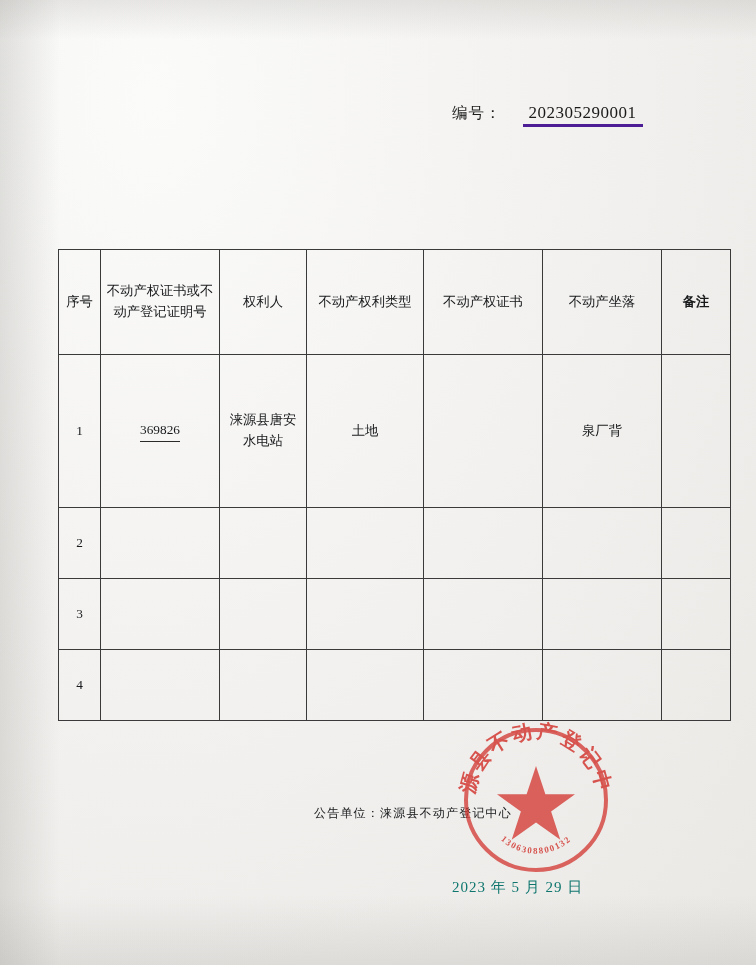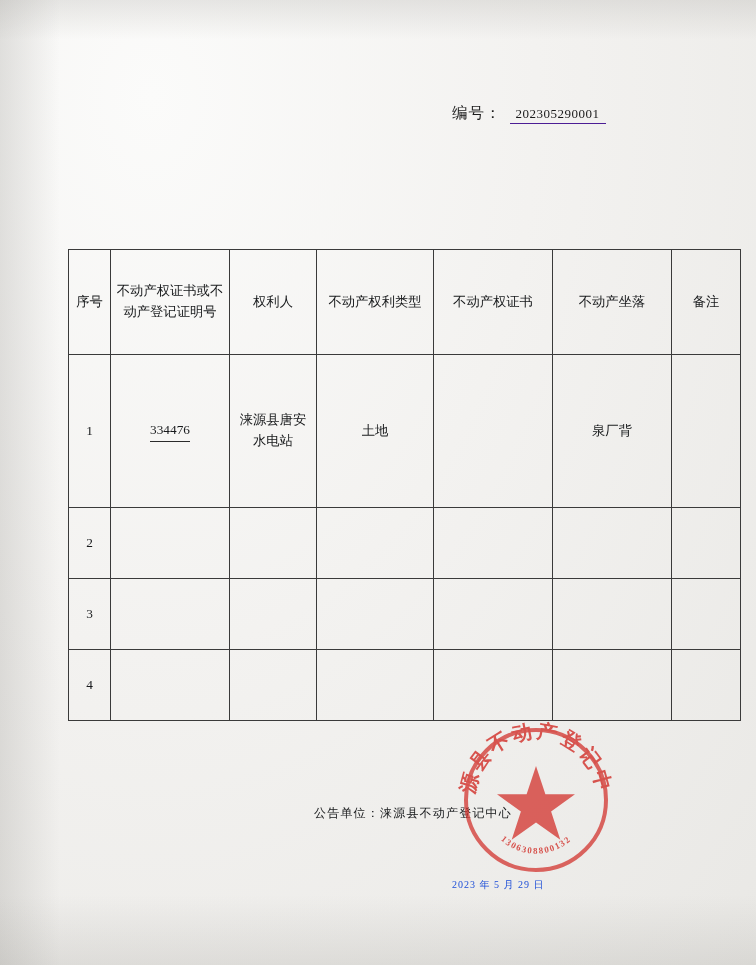--- a/index.html
+++ b/index.html
@@ -59,68 +59,68 @@
     color: #16181a;
   }
 
   .serial-line {
     position: absolute;
     top: 103px;
     left: 452px;
     font-size: 15.5px;
     display: flex;
     align-items: baseline;
-    gap: 8px;
+    gap: 21px;
   }
   .serial-label { letter-spacing: 1px; }
   .serial-value {
-    border-bottom: 1px solid #4c1d95;
+    border-bottom: 3px solid #4c1d95;
     padding: 0 6px 1px 6px;
     font-family: "Liberation Serif", serif;
     letter-spacing: 0.5px;
-    font-size: 13px;
+    font-size: 17px;
   }
 
   .body-para {
     position: absolute;
     top: 160px;
     left: 60px;
     width: 640px;
     font-size: 15.6px;
     line-height: 2.05;
     text-align: justify;
     text-indent: 2em;
     letter-spacing: 0.6px;
     color: #17191b;
   }
 
   table.reg-table {
     position: absolute;
     top: 249px;
-    left: 68px;
+    left: 58px;
     width: 632px;
     border-collapse: collapse;
     table-layout: fixed;
   }
   table.reg-table td {
     border: 1px solid #3a3a3a;
     font-size: 13.3px;
     line-height: 1.55;
     text-align: center;
     vertical-align: middle;
     padding: 3px 4px;
     color: #17191b;
   }
   td.c-seq { width: 33px; }
   td.c-cert { width: 110px; }
   td.c-owner { width: 78px; }
   td.c-type { width: 108px; }
   td.c-unit { width: 110px; }
   td.c-loc { width: 110px; }
-  td.c-note { width: 60px; }
+  td.c-note { width: 60px; font-weight: bold; }
 
   tr.head-row td { height: 98px; }
   tr.row-1 td { height: 146px; }
   tr.row-n td { height: 64px; }
 
   .cell-left { text-align: left; padding-left: 6px; }
   .underlined {
     border-bottom: 1px solid #2b2b2b;
     padding-bottom: 1px;
     display: inline-block;
@@ -131,23 +131,23 @@
     top: 805px;
     left: 314px;
     font-size: 12px;
     letter-spacing: 1.2px;
     color: #17191b;
   }
   .date-line {
     position: absolute;
     top: 878px;
     left: 452px;
-    font-size: 10px;
+    font-size: 15px;
     letter-spacing: 1px;
-    color: #1d4ed8;
+    color: #0f766e;
   }
 
   
   #seal {
     position: absolute;
     left: 452px;
     top: 716px;
     width: 168px;
     height: 168px;
     pointer-events: none;
@@ -184,21 +184,21 @@
         <td class="c-owner">权利人</td>
         <td class="c-type">不动产权利类型</td>
         <td class="c-unit">不动产权证书</td>
         <td class="c-loc">不动产坐落</td>
         <td class="c-note">备注</td>
       </tr>
 
       <tr class="row-1">
         <td class="c-seq">1</td>
         <td class="c-cert">
-          <span class="underlined">334476</span>
+          <span class="underlined">369826</span>
         </td>
         <td class="c-owner">涞源县唐安水电站</td>
         <td class="c-type cell-left">土地</td>
         <td class="c-unit"></td>
         <td class="c-loc">泉厂背</td>
         <td class="c-note"></td>
       </tr>
 
       <tr class="row-n">
         <td class="c-seq">2</td>

